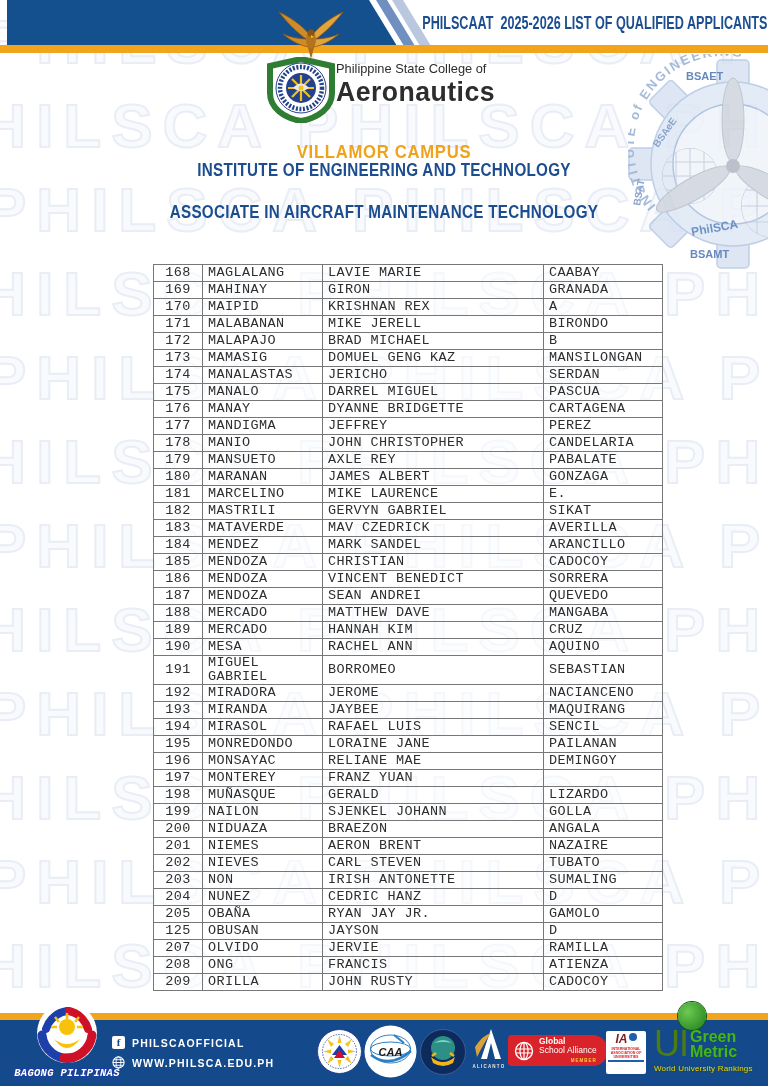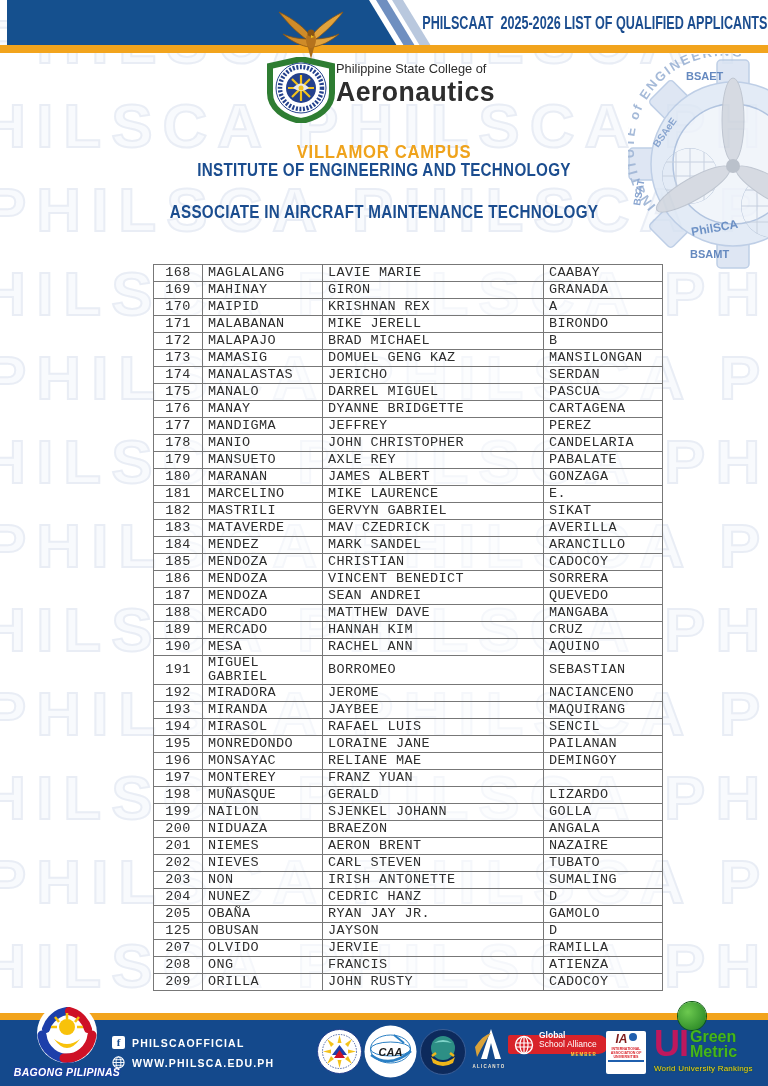--- a/index.html
+++ b/index.html
@@ -49,60 +49,60 @@
      padding:0 5px;letter-spacing:.4px;overflow:hidden;background:rgba(255,255,255,.55);}
   td.c-no{width:38px;text-align:center;padding:0 2px;}
   td.c-last{width:109px;}
   td.c-first{width:210px;}
   td.c-mid{width:108px;}
 
   
   .footer-gold{position:absolute;top:1013px;left:0;width:768px;height:7px;background:#f2a41d;z-index:4;}
   .footer{position:absolute;top:1020px;left:0;width:768px;height:66px;background:#14498c;z-index:4;}
 
-  .bagong{position:absolute;left:12px;top:1001px;width:110px;z-index:6;text-align:center;}
+  .bagong{position:absolute;left:12px;top:1001px;width:110px;z-index:6;text-align:center;font-family:Liberation Mono, monospace;}
   .bagong-label{font-size:10.5px;font-weight:bold;font-style:italic;color:#fff;margin-top:-3px;
      letter-spacing:.3px;
      text-shadow:-1px -1px 0 #1b3fa0,1px -1px 0 #1b3fa0,-1px 1px 0 #1b3fa0,1px 1px 0 #1b3fa0;}
 
   .social{position:absolute;left:112px;top:1034px;z-index:6;color:#fff;}
   .social-row{display:flex;align-items:center;gap:7px;height:17px;margin-bottom:3px;cursor:pointer;}
   .social-label{font-size:10.5px;font-weight:bold;letter-spacing:1.2px;}
   .fb-icon{width:13px;height:13px;border-radius:2px;background:#fff;color:#14498c;
      font-weight:bold;font-size:11px;line-height:13px;text-align:center;
      font-family:"Liberation Serif",serif;}
   .globe-icon{width:13px;height:13px;}
 
   .flogo{position:absolute;z-index:6;}
   .ched{left:317px;top:1029px;width:45px;height:45px;}
   .caa{left:364px;top:1025px;width:53px;height:53px;}
   .hands{left:420px;top:1029px;width:46px;height:46px;}
   .alicanto{left:468px;top:1027px;width:42px;text-align:center;}
   .alicanto-label{font-size:4.5px;color:#efe6d2;letter-spacing:1.2px;margin-top:1px;font-weight:bold;}
 
-  .gsa{left:508px;top:1035px;width:88px;height:19px;background:#d8232a;
+  .gsa{left:508px;top:1035px;width:88px;height:31px;background:#d8232a;
        border-radius:4px 17px 17px 4px;display:flex;align-items:center;padding:0 6px;gap:5px;}
   .gsa-text{color:#fff;line-height:9px;}
   .gsa-l1{font-size:8.5px;font-weight:bold;}
   .gsa-l2{font-size:8.5px;}
   .gsa-member{font-size:4.5px;color:#ffd23c;font-weight:bold;text-align:right;letter-spacing:1px;margin-top:1px;}
 
   .iau{left:606px;top:1031px;width:40px;height:43px;background:#fff;border-radius:2px;
        padding:2px 2px;box-sizing:border-box;text-align:center;}
   .iau-mark{font-size:12px;font-weight:bold;font-style:italic;color:#7f1d1d;line-height:13px;}
   .iau-globe{display:inline-block;width:8px;height:8px;border-radius:50%;background:#1f5fae;
        vertical-align:top;margin-left:1px;}
   .iau-text{font-size:3.6px;color:#d8232a;font-weight:bold;line-height:4px;margin-top:1px;
        border-bottom:2px solid #1f5fae;padding-bottom:1px;}
 
   .greenmetric{left:654px;top:1002px;width:112px;text-align:left;}
   .gm-globe{position:absolute;left:24px;top:0;width:28px;height:28px;border-radius:50%;
        background:radial-gradient(circle at 35% 35%,#6cc94f,#1e7c1e);box-shadow:0 0 0 1px #0f5a12;}
   .gm-row{position:relative;margin-top:22px;display:flex;align-items:flex-start;}
-  .gm-ui{font-size:36px;font-weight:bold;color:#be185d;line-height:40px;letter-spacing:-1px;}
+  .gm-ui{font-size:36px;font-weight:normal;color:#4d7c0f;line-height:40px;letter-spacing:-1px;}
   .gm-green{margin-left:2px;margin-top:5px;line-height:15px;}
   .gm-green div{font-size:16px;font-weight:bold;color:#46b41e;
        text-shadow:0 0 1px #0f5a12;}
   .gm-tagline{font-size:8px;font-weight:normal;color:#f5cf11;letter-spacing:.2px;margin-top:0px;
        text-shadow:0 0 2px #0f5a12;white-space:nowrap;}
 </style>
 </head>
 <body>
 
 <div class="page">

